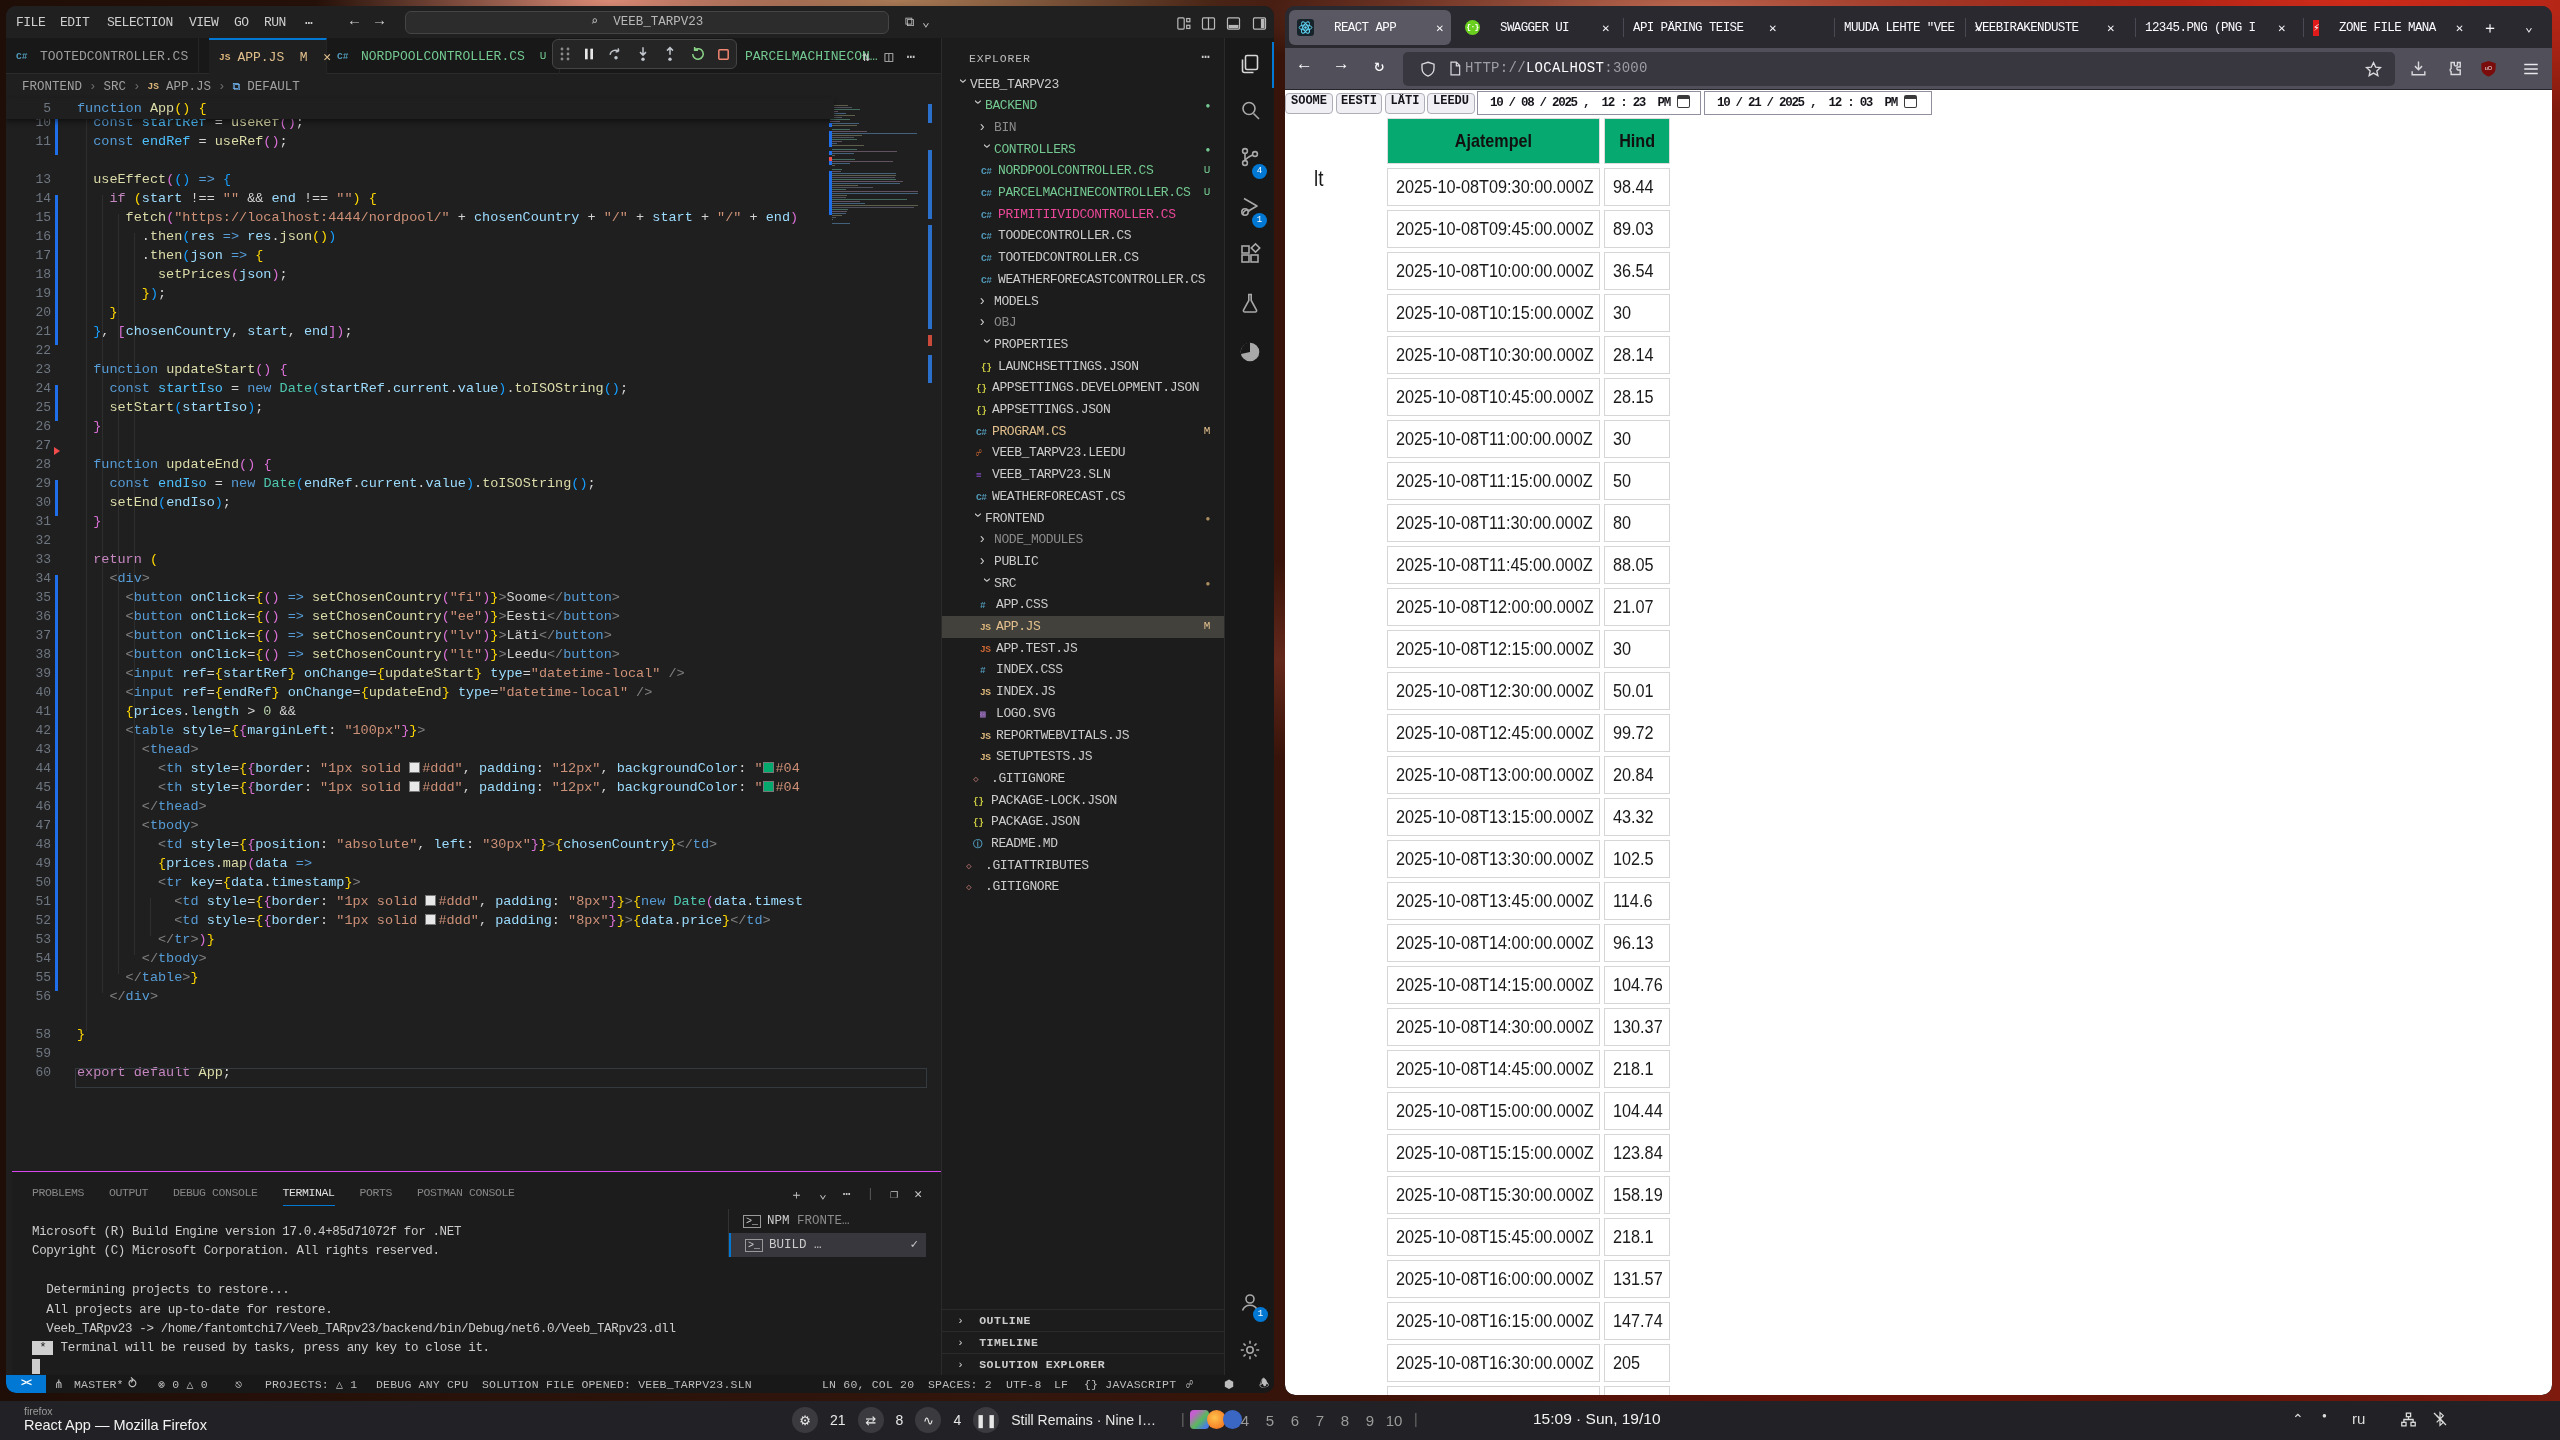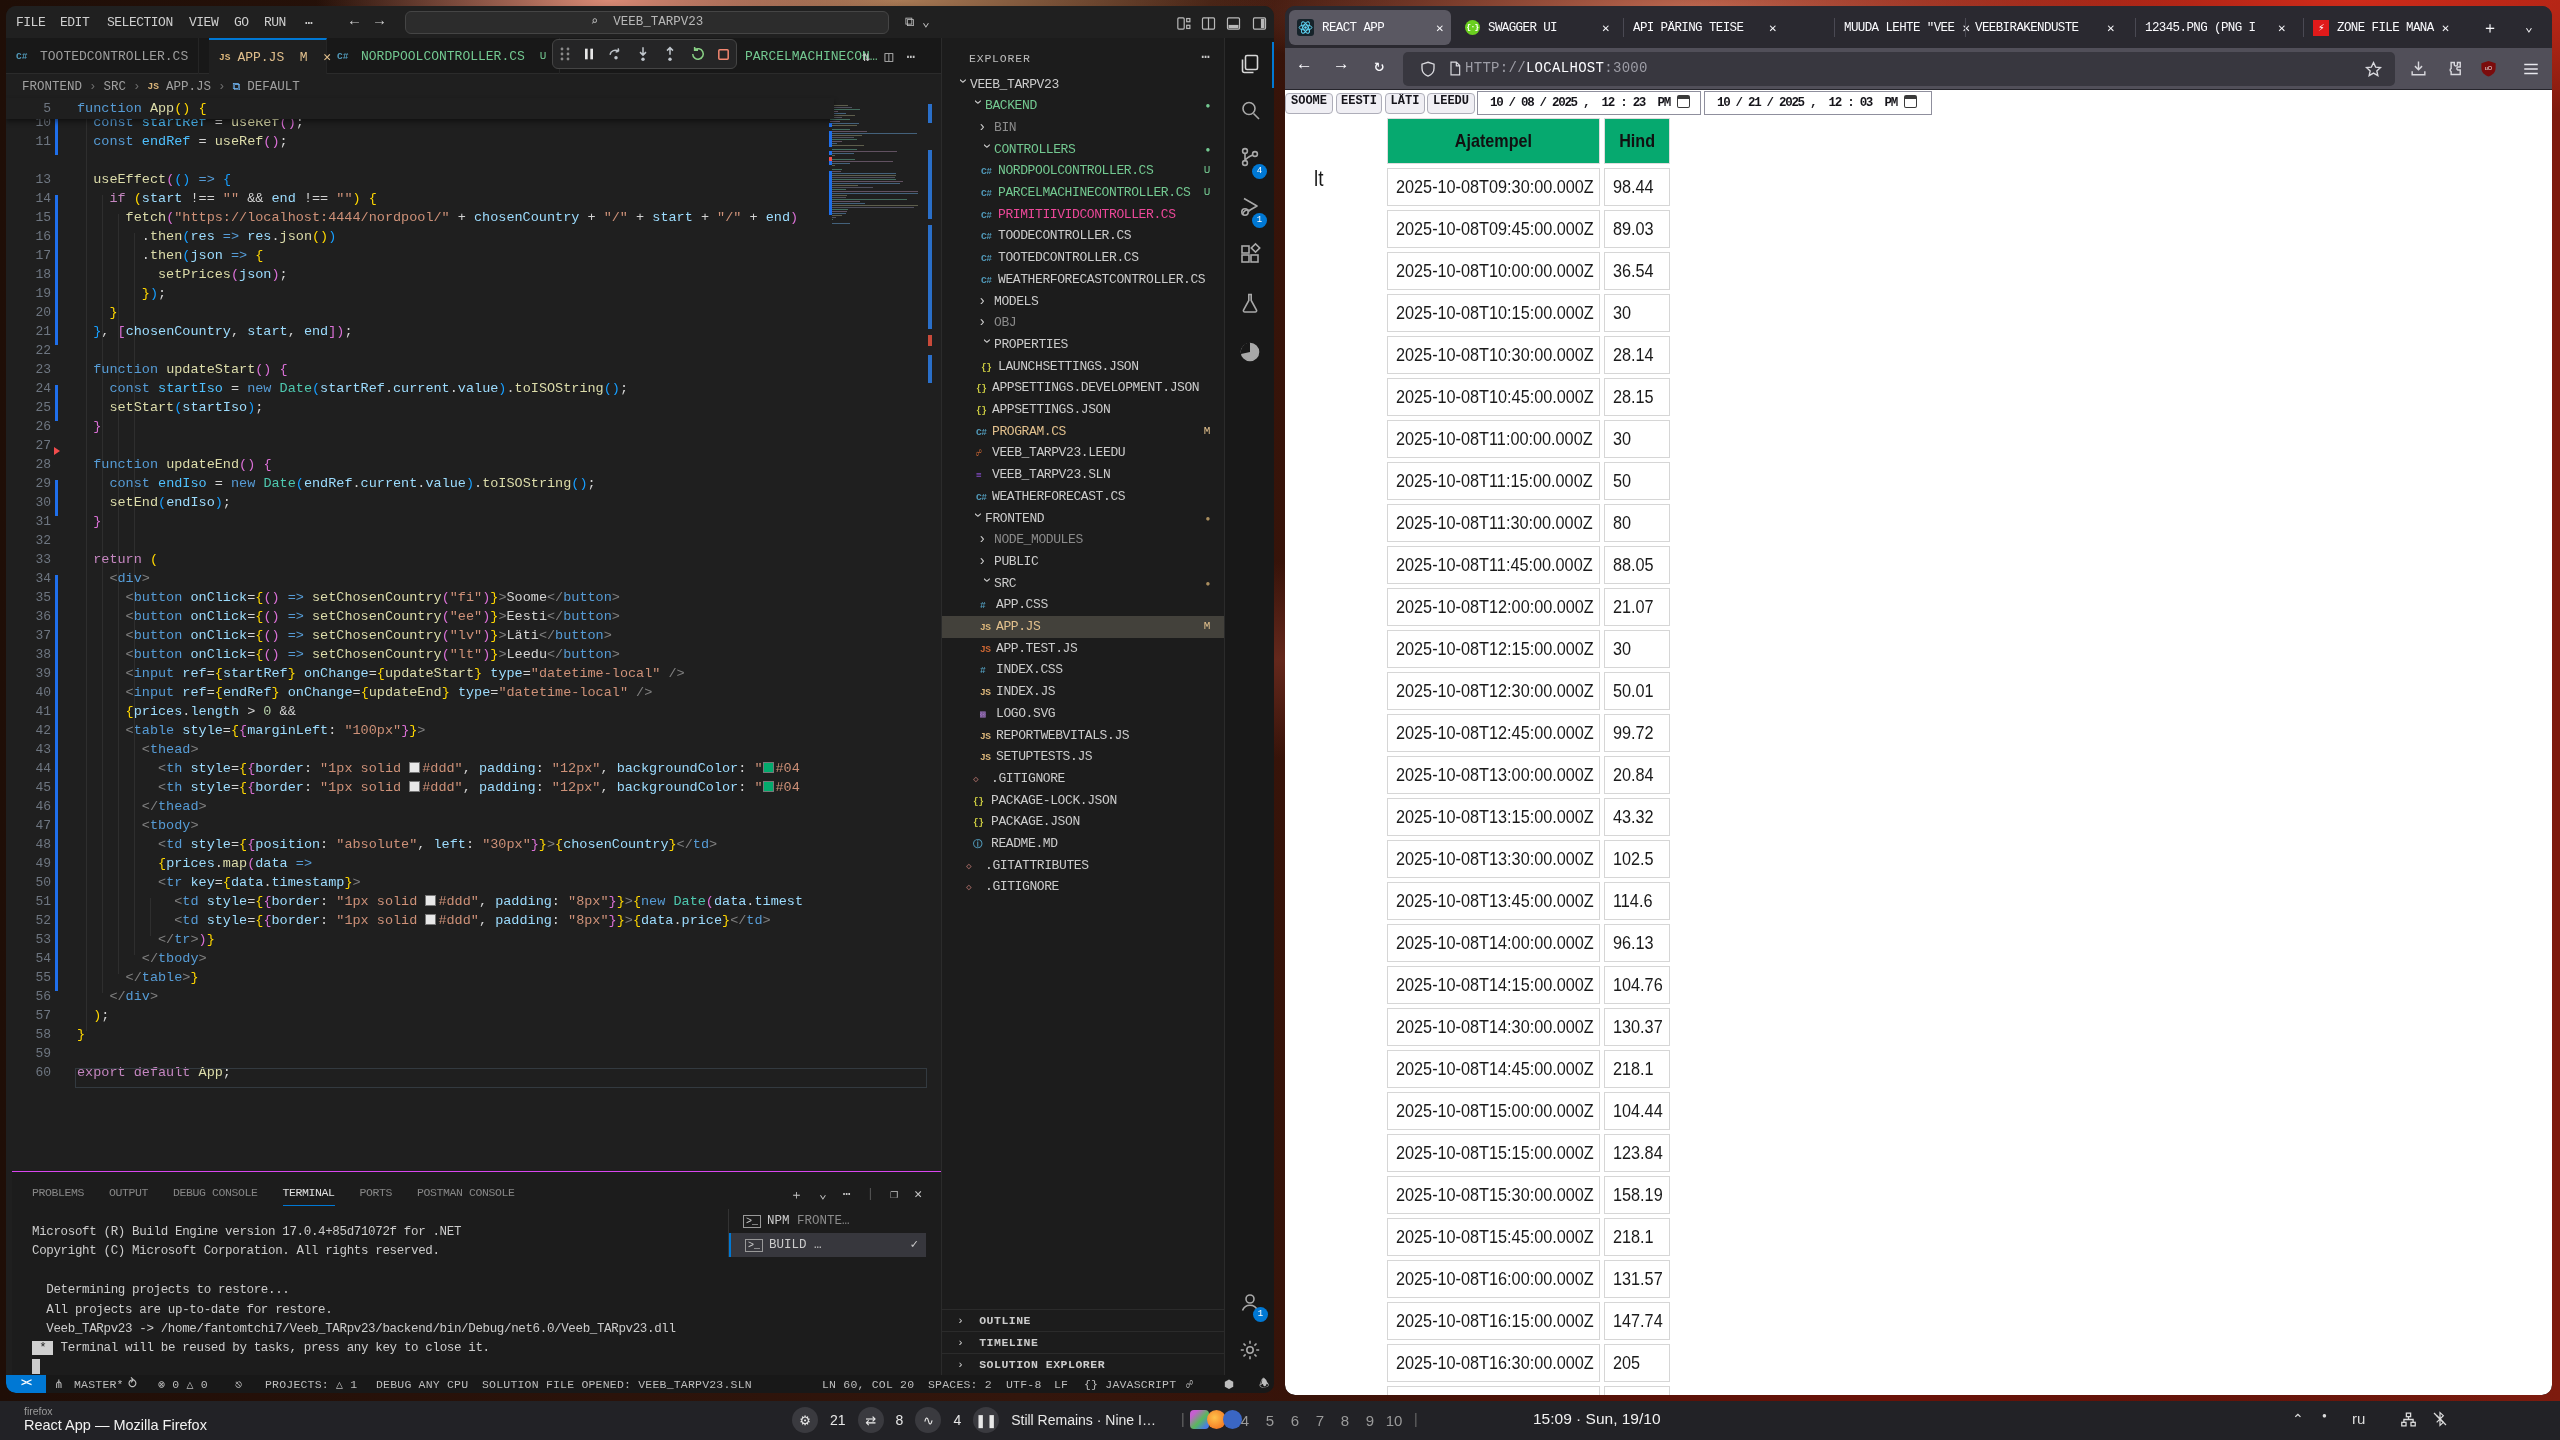--- a/index.html
+++ b/index.html
@@ -56,21 +56,21 @@
 .task{height:24px;line-height:24px;padding-left:14px;white-space:nowrap}
 .task.sel{background:#37373d;border-left:2px solid #0078d4}
 
 #sbar{position:absolute;left:0;right:0;bottom:0;height:18px;background:#181818;color:#bdbdbd;font-size:11.5px}
 .sbl{position:absolute;display:flex;align-items:center;height:18px;white-space:pre;letter-spacing:.2px}
 
 .rmt{position:absolute;left:0;bottom:0;width:40px;height:18px;background:#0078d4;color:#fff;border-bottom-left-radius:9px;text-align:center;font-size:10px;font-weight:700;line-height:18px;letter-spacing:-1px}
 
 #fox{position:absolute;left:1285px;top:6px;width:1267px;height:1389px;background:#2a2930;border-radius:10px;overflow:hidden}
 #ftabs{position:absolute;left:0;top:0;right:0;height:42px;background:#2a2930}
-.ftab{position:absolute;top:4px;height:35px;display:flex;align-items:center;gap:8px;color:#fbfbfe;font-size:12.5px;letter-spacing:-.6px;padding:0 8px;white-space:pre}
+.ftab{position:absolute;top:4px;height:35px;display:flex;align-items:center;gap:20px;color:#fbfbfe;font-size:12.5px;letter-spacing:-.6px;padding:0 8px;white-space:pre}
 .ftab.on{background:#5a5862;border-radius:6px}
 .fx{color:#fbfbfe;font-size:13px}
 #fbar{position:absolute;left:0;top:42px;right:0;height:42px;background:#514f59;border-bottom:1px solid #26252c}
 .navic{position:absolute;top:7px;color:#fbfbfe;font-size:17px}
 .urlbar{position:absolute;left:118px;top:4px;width:992px;height:34px;background:#38373f;border-radius:5px;color:#fbfbfe}
 .urlbar .txt{position:absolute;left:62px;top:8px;font-size:14px;letter-spacing:.3px;color:#9d9da6;white-space:pre}
 .urlbar .txt b{color:#fbfbfe;font-weight:400}
 #fcontent{position:absolute;left:0;top:84px;right:0;bottom:0;background:#fff;border-radius:0 0 10px 10px;font-family:"Liberation Sans",sans-serif}
 .wbtn{position:absolute;top:3px;height:21px;background:#f0eff4;border:1.5px solid #aeaeb9;border-radius:4px;color:#15141a;font-family:"Liberation Mono",monospace;font-size:12px;font-weight:700;text-align:center}
 .winp{position:absolute;top:1px;height:24px;background:#fff;border:1px solid #8f8f9d;color:#15141a;font-family:"Liberation Mono",monospace;font-size:12.5px;font-weight:700;letter-spacing:-1.3px;white-space:pre;line-height:22px}
@@ -208,21 +208,20 @@
 <div class="cline" style="top:718.4px"><span class="ln">47</span><span class="ct">        <span class="g">&lt;</span><span class="kb">tbody</span><span class="g">&gt;</span></span></div>
 <div class="cline" style="top:737.4px"><span class="ln">48</span><span class="ct">          <span class="g">&lt;</span><span class="kb">td</span> <span class="v">style</span>=<span class="b1">{</span><span class="b2">{</span><span class="v">position</span>: <span class="s">"absolute"</span>, <span class="v">left</span>: <span class="s">"30px"</span><span class="b2">}</span><span class="b1">}</span><span class="g">&gt;</span><span class="b1">{</span><span class="v">chosenCountry</span><span class="b1">}</span><span class="g">&lt;/</span><span class="kb">td</span><span class="g">&gt;</span></span></div>
 <div class="cline" style="top:756.4px"><span class="ln">49</span><span class="ct">          <span class="b1">{</span><span class="v">prices</span>.<span class="fn">map</span><span class="b2">(</span><span class="v">data</span> <span class="kb">=&gt;</span></span></div>
 <div class="cline" style="top:775.4px"><span class="ln">50</span><span class="ct">          <span class="g">&lt;</span><span class="kb">tr</span> <span class="v">key</span>=<span class="b1">{</span><span class="v">data</span>.<span class="v">timestamp</span><span class="b1">}</span><span class="g">&gt;</span></span></div>
 <div class="cline" style="top:794.4px"><span class="ln">51</span><span class="ct">            <span class="g">&lt;</span><span class="kb">td</span> <span class="v">style</span>=<span class="b1">{</span><span class="b2">{</span><span class="v">border</span>: <span class="s">"1px solid </span><i class="sw" style="background:#e8e8e8"></i><span class="s">#ddd"</span>, <span class="v">padding</span>: <span class="s">"8px"</span><span class="b2">}</span><span class="b1">}</span><span class="g">&gt;</span><span class="b1">{</span><span class="kb">new</span> <span class="cl">Date</span><span class="b2">(</span><span class="v">data</span>.<span class="v">timest</span></span></div>
 <div class="cline" style="top:813.4px"><span class="ln">52</span><span class="ct">            <span class="g">&lt;</span><span class="kb">td</span> <span class="v">style</span>=<span class="b1">{</span><span class="b2">{</span><span class="v">border</span>: <span class="s">"1px solid </span><i class="sw" style="background:#e8e8e8"></i><span class="s">#ddd"</span>, <span class="v">padding</span>: <span class="s">"8px"</span><span class="b2">}</span><span class="b1">}</span><span class="g">&gt;</span><span class="b1">{</span><span class="v">data</span>.<span class="v">price</span><span class="b1">}</span><span class="g">&lt;/</span><span class="kb">td</span><span class="g">&gt;</span></span></div>
 <div class="cline" style="top:832.4px"><span class="ln">53</span><span class="ct">          <span class="g">&lt;/</span><span class="kb">tr</span><span class="g">&gt;</span><span class="b2">)</span><span class="b1">}</span></span></div>
 <div class="cline" style="top:851.4px"><span class="ln">54</span><span class="ct">        <span class="g">&lt;/</span><span class="kb">tbody</span><span class="g">&gt;</span></span></div>
 <div class="cline" style="top:870.4px"><span class="ln">55</span><span class="ct">      <span class="g">&lt;/</span><span class="kb">table</span><span class="g">&gt;</span><span class="b1">}</span></span></div>
 <div class="cline" style="top:889.4px"><span class="ln">56</span><span class="ct">    <span class="g">&lt;/</span><span class="kb">div</span><span class="g">&gt;</span></span></div>
-<div class="cline" style="top:908.4px"><span class="ln">57</span><span class="ct">  <span class="b1">)</span>;</span></div>
 <div class="cline" style="top:927.4px"><span class="ln">58</span><span class="ct"><span class="b1">}</span></span></div>
 <div class="cline" style="top:946.4px"><span class="ln">59</span><span class="ct"></span></div>
 <div class="cline" style="top:965.4px"><span class="ln">60</span><span class="ct"><span class="kc">export</span> <span class="kc">default</span> <span class="fn">App</span>;</span></div>
 <div style="position:absolute;left:69px;right:14px;top:970.4px;height:20px;border:1px solid #333a40;"></div>
 <div style="position:absolute;left:49px;width:3px;top:21.4px;height:36.0px;background:#1f6feb"></div>
 <div style="position:absolute;left:49px;width:3px;top:97.4px;height:150.0px;background:#1f6feb"></div>
 <div style="position:absolute;left:49px;width:3px;top:287.4px;height:36.0px;background:#1f6feb"></div>
 <div style="position:absolute;left:49px;width:3px;top:382.4px;height:36.0px;background:#1f6feb"></div>
 <div style="position:absolute;left:49px;width:3px;top:477.4px;height:416.0px;background:#1f6feb"></div>
 <div style="position:absolute;left:48px;top:349.4px;width:0;height:0;border-left:6px solid #f14c4c;border-top:4px solid transparent;border-bottom:4px solid transparent"></div>

